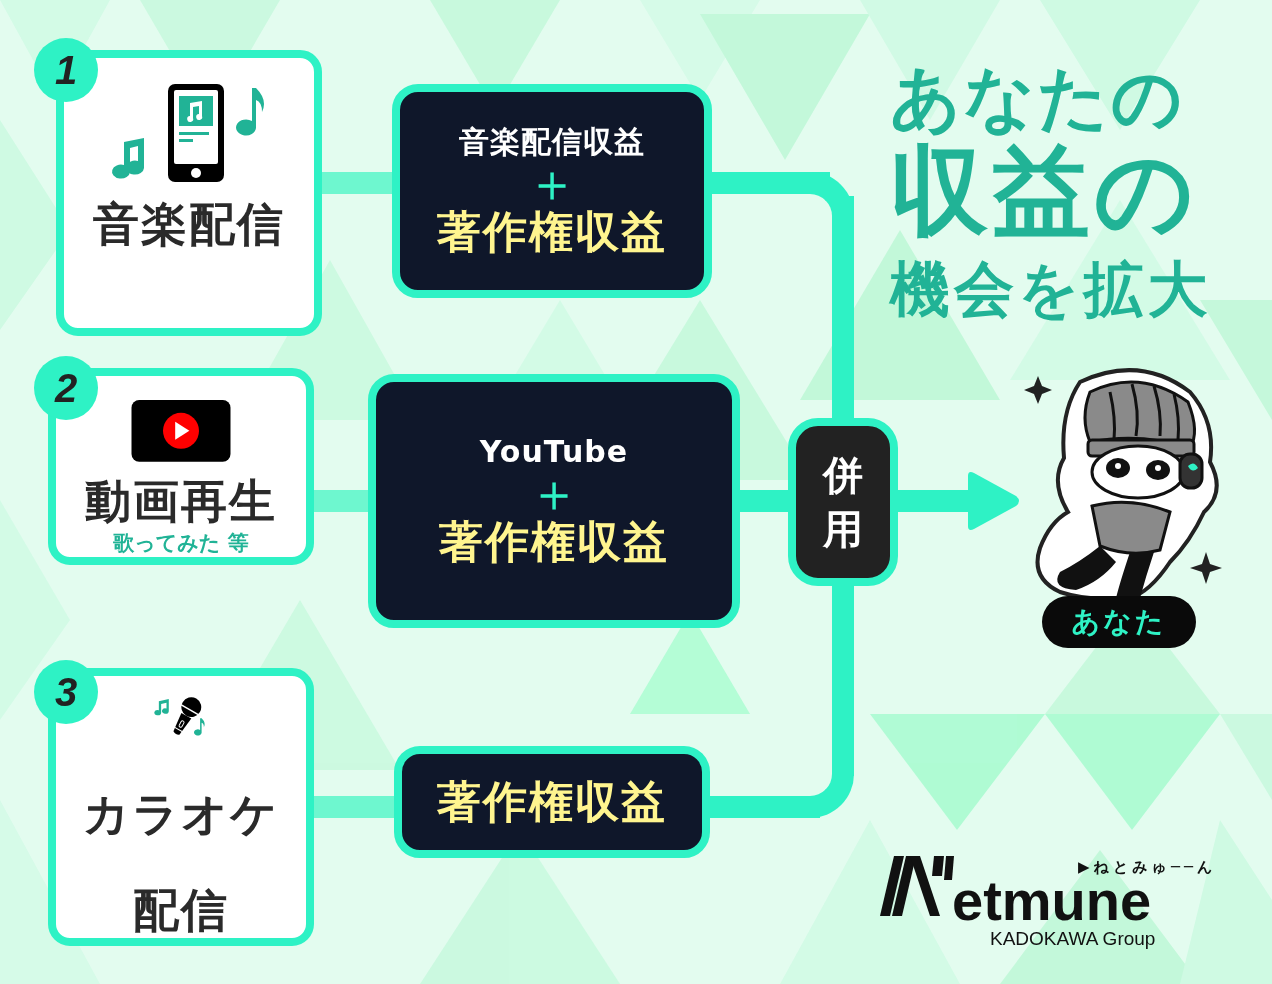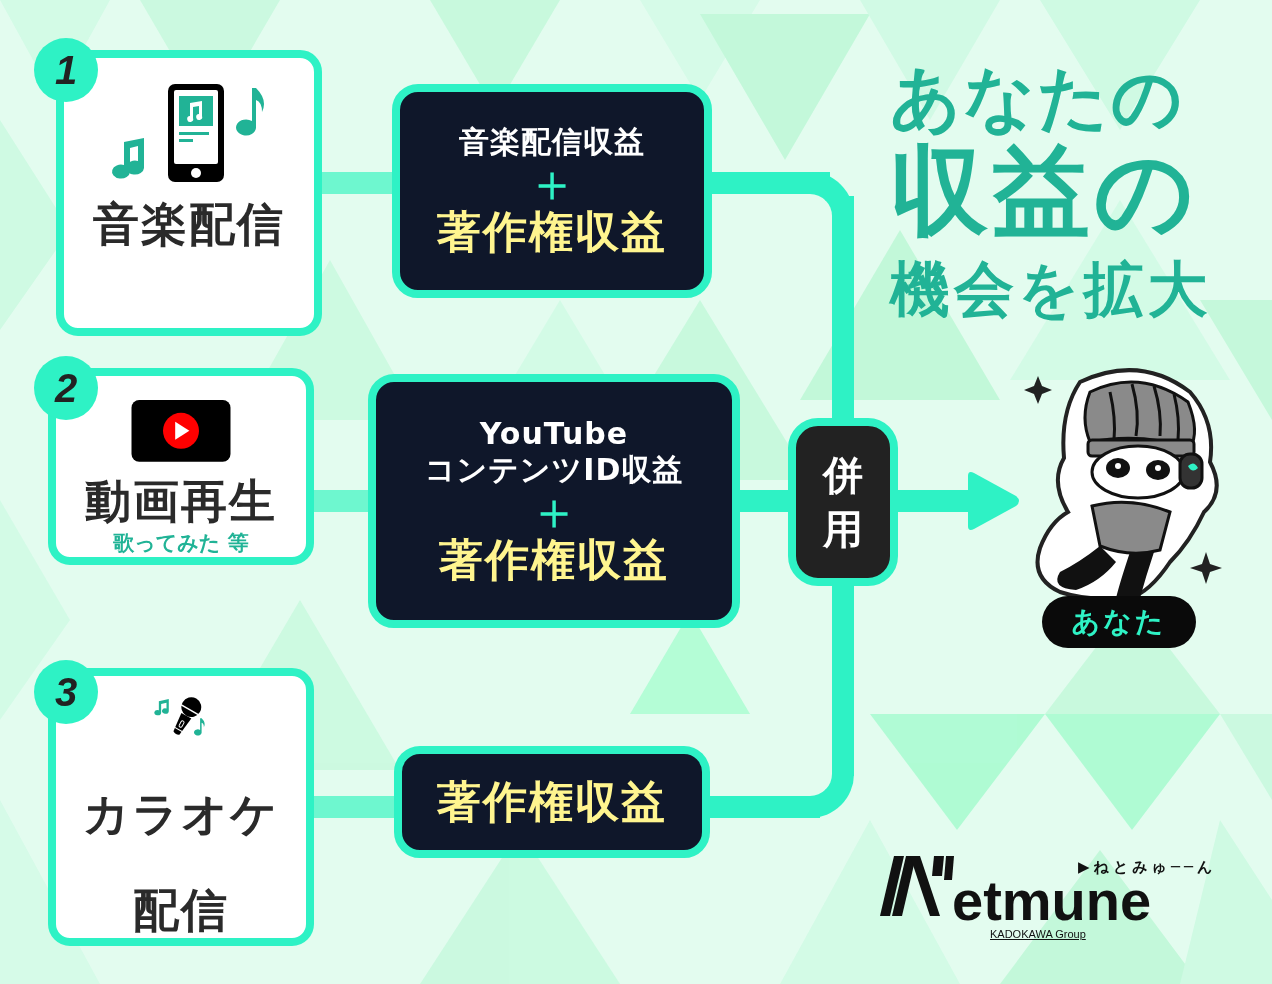--- a/index.html
+++ b/index.html
@@ -45,21 +45,21 @@
   .you-badge {
     position:absolute; left:1042px; top:596px; width:154px; height:52px; border-radius:26px;
     background:#0a0a0a; z-index:5; color:#2ef2c5; font-weight:bold; font-size:28px;
     display:flex; align-items:center; justify-content:center; letter-spacing:3px;
   }
   .logo-word {
     position:absolute; left:952px; top:868px; font-family:"Liberation Sans", sans-serif;
     font-weight:bold; font-size:56px; color:#111111; z-index:3; letter-spacing:0px;
   }
   .logo-kana { position:absolute; left:1066px; top:858px; font-size:15px; font-weight:bold; color:#111; z-index:3; letter-spacing:4px;padding-left:12px;}
-  .logo-group { position:absolute; left:990px; top:928px; font-size:11px; color:#111; z-index:3; font-family:"Liberation Sans", sans-serif;text-decoration:underline;}
+  .logo-group { position:absolute; left:990px; top:928px; font-size:19px; color:#111; z-index:3; font-family:"Liberation Sans", sans-serif;}
 </style>
 </head>
 <body>
 
 <svg class="bg" viewBox="0 0 1272 984" preserveAspectRatio="none">
   <rect width="1272" height="984" fill="#e3fcef"></rect>
   <g opacity="0.9">
     <polygon points="0,0 110,0 55,100" fill="#d2fbe6"></polygon>
     <polygon points="140,0 280,0 210,120" fill="#c9f9df"></polygon>
     <polygon points="430,0 560,0 495,110" fill="#c6f9dc"></polygon>
@@ -152,21 +152,20 @@
 </div>
 
 <div class="rev-box" style="left:392px; top:84px; width:320px; height:214px;">
   <div class="rev-white">音楽配信収益</div>
   <div class="plus">＋</div>
   <div class="rev-yellow">著作権収益</div>
 </div>
 
 <div class="rev-box" style="left:368px; top:374px; width:372px; height:254px;">
   <div class="rev-white">YouTube</div>
-  <div class="rev-white">コンテンツID収益</div>
   <div class="plus">＋</div>
   <div class="rev-yellow">著作権収益</div>
 </div>
 
 <div class="rev-box" style="left:394px; top:746px; width:316px; height:112px;">
   <div class="rev-yellow">著作権収益</div>
 </div>
 
 <div class="combine">
   <div>併</div>

